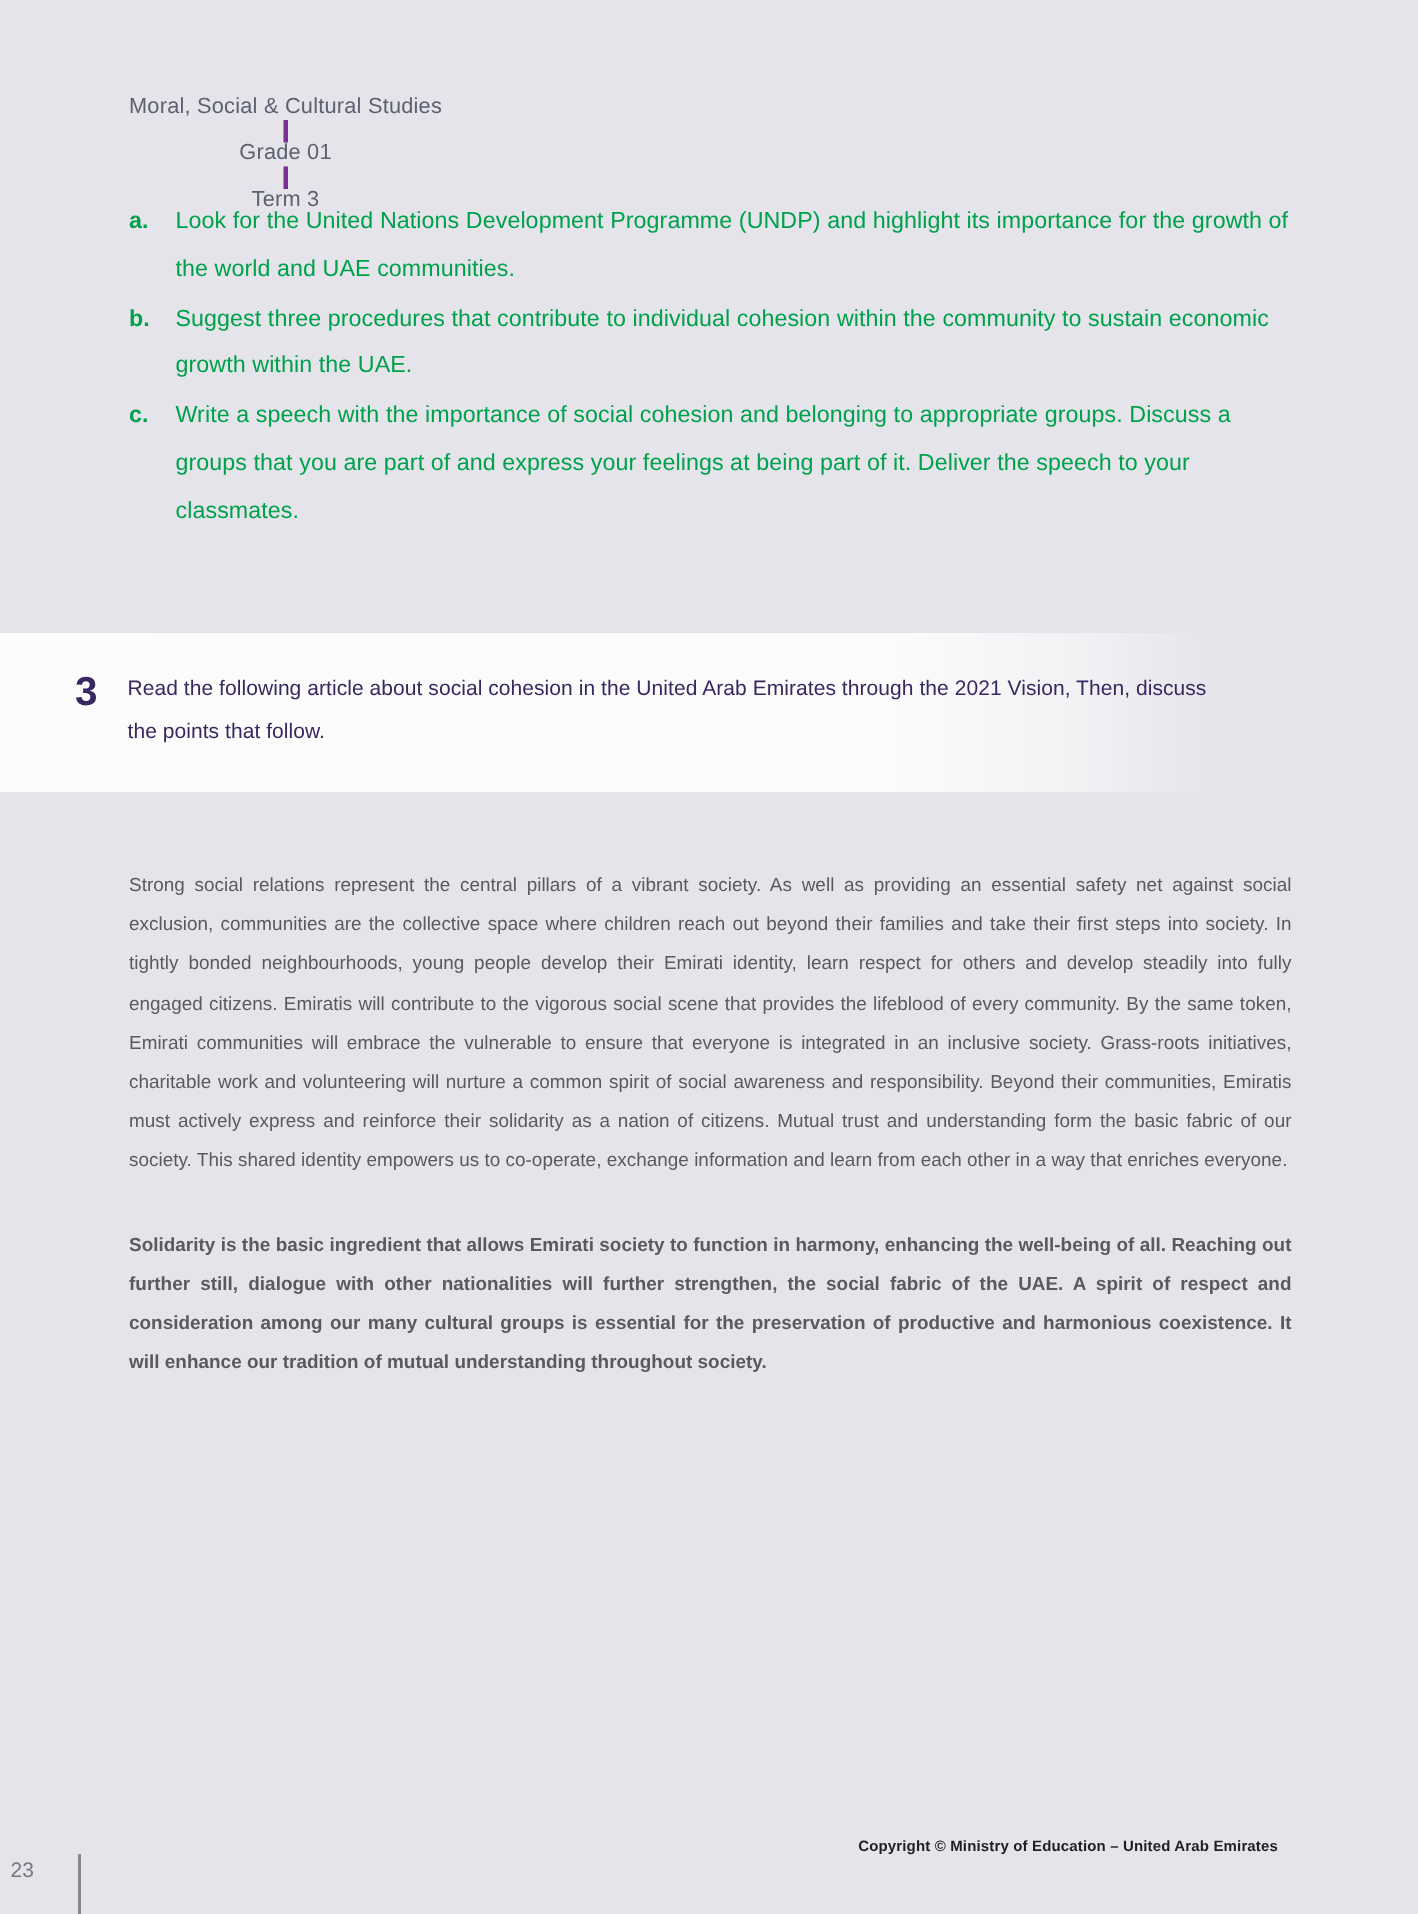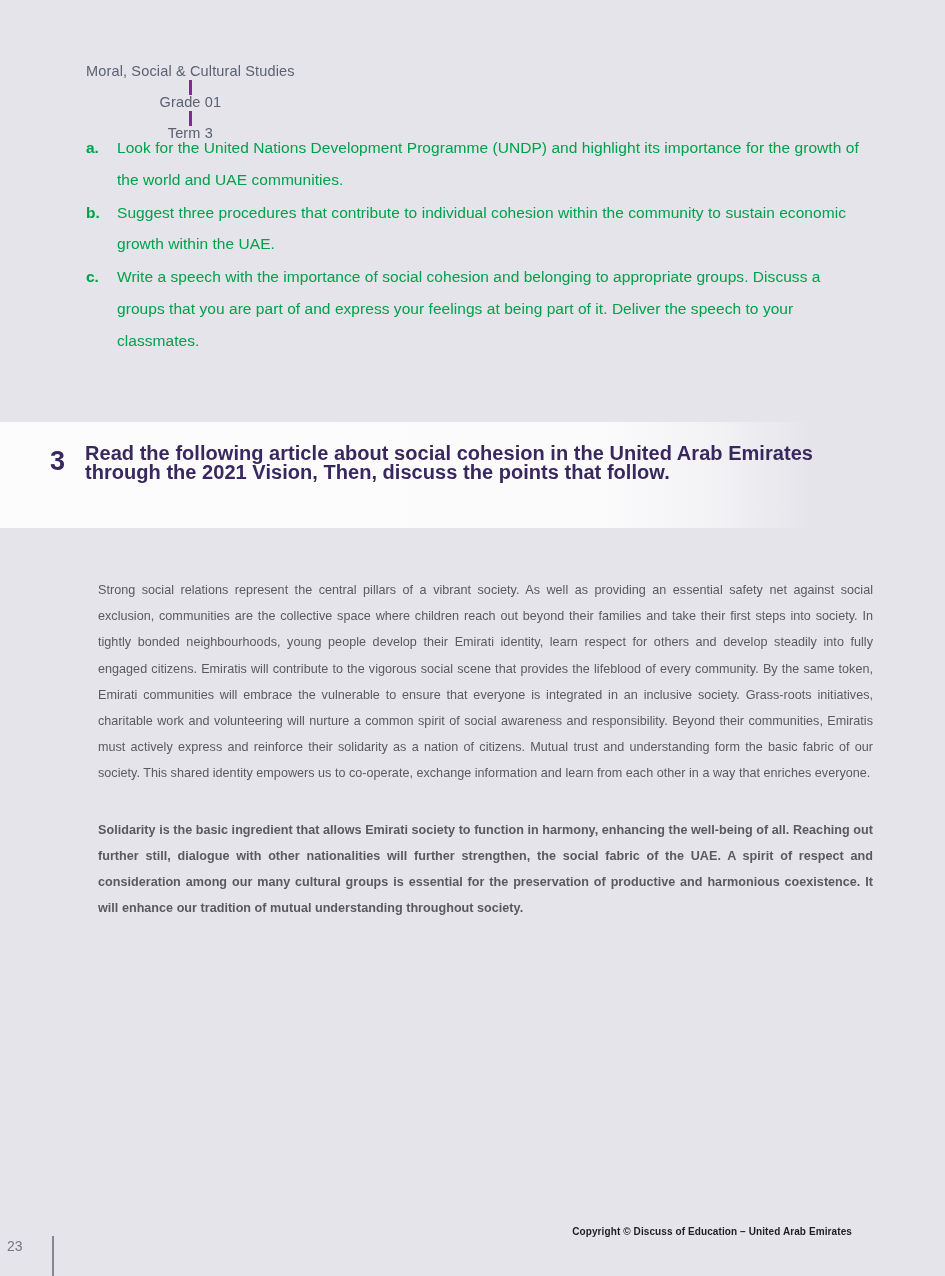--- a/index.html
+++ b/index.html
@@ -94,35 +94,34 @@
     align-items: flex-start;
   }
   .task-number {
     flex: 0 0 35px;
     font-size: 27px;
     font-weight: bold;
     color: #39285f;
     line-height: 34px;
   }
   .task-heading {
-    font-size: 20px;
-    font-weight: bold;
+    font-size: 14px;
+    font-weight: normal;
     color: #39285f;
-    line-height: 19px;
+    line-height: 29px;
     max-width: 742px;
     letter-spacing: 0.04px;
   }
 
   
   .article {
     position: absolute;
     left: 86px;
     top: 577px;
     width: 775px;
-    margin-left: 12px;
   }
   .article p {
     margin: 0 0 30px 0;
     font-size: 12.6px;
     line-height: 26.2px;
     color: #5a5a5e;
     text-align: justify;
     letter-spacing: 0.02px;
   }
   .article p:last-child { margin-bottom: 0; font-weight: bold; }
@@ -191,17 +190,17 @@
       <div class="task-number">3</div>
       <div class="task-heading">Read the following article about social cohesion in the United Arab Emirates through the 2021 Vision, Then, discuss the points that follow.</div>
     </div>
   </div>
 
   <div class="article">
     <p>Strong social relations represent the central pillars of a vibrant society. As well as providing an essential safety net against social exclusion, communities are the collective space where children reach out beyond their families and take their first steps into society. In tightly bonded neighbourhoods, young people develop their Emirati identity, learn respect for others and develop steadily into fully engaged citizens. Emiratis will contribute to the vigorous social scene that provides the lifeblood of every community. By the same token, Emirati communities will embrace the vulnerable to ensure that everyone is integrated in an inclusive society. Grass-roots initiatives, charitable work and volunteering will nurture a common spirit of social awareness and responsibility. Beyond their communities, Emiratis must actively express and reinforce their solidarity as a nation of citizens. Mutual trust and understanding form the basic fabric of our society. This shared identity empowers us to co-operate, exchange information and learn from each other in a way that enriches everyone.</p>
     <p>Solidarity is the basic ingredient that allows Emirati society to function in harmony, enhancing the well-being of all. Reaching out further still, dialogue with other nationalities will further strengthen, the social fabric of the UAE. A spirit of respect and consideration among our many cultural groups is essential for the preservation of productive and harmonious coexistence. It will enhance our tradition of mutual understanding throughout society.</p>
   </div>
 
-  <div class="copyright">Copyright © Discuss of Education – United Arab Emirates</div>
+  <div class="copyright">Copyright © Ministry of Education – United Arab Emirates</div>
   <div class="page-number">23</div>
   <div class="page-rule"></div>
 
 </div>
 
 </body></html>

